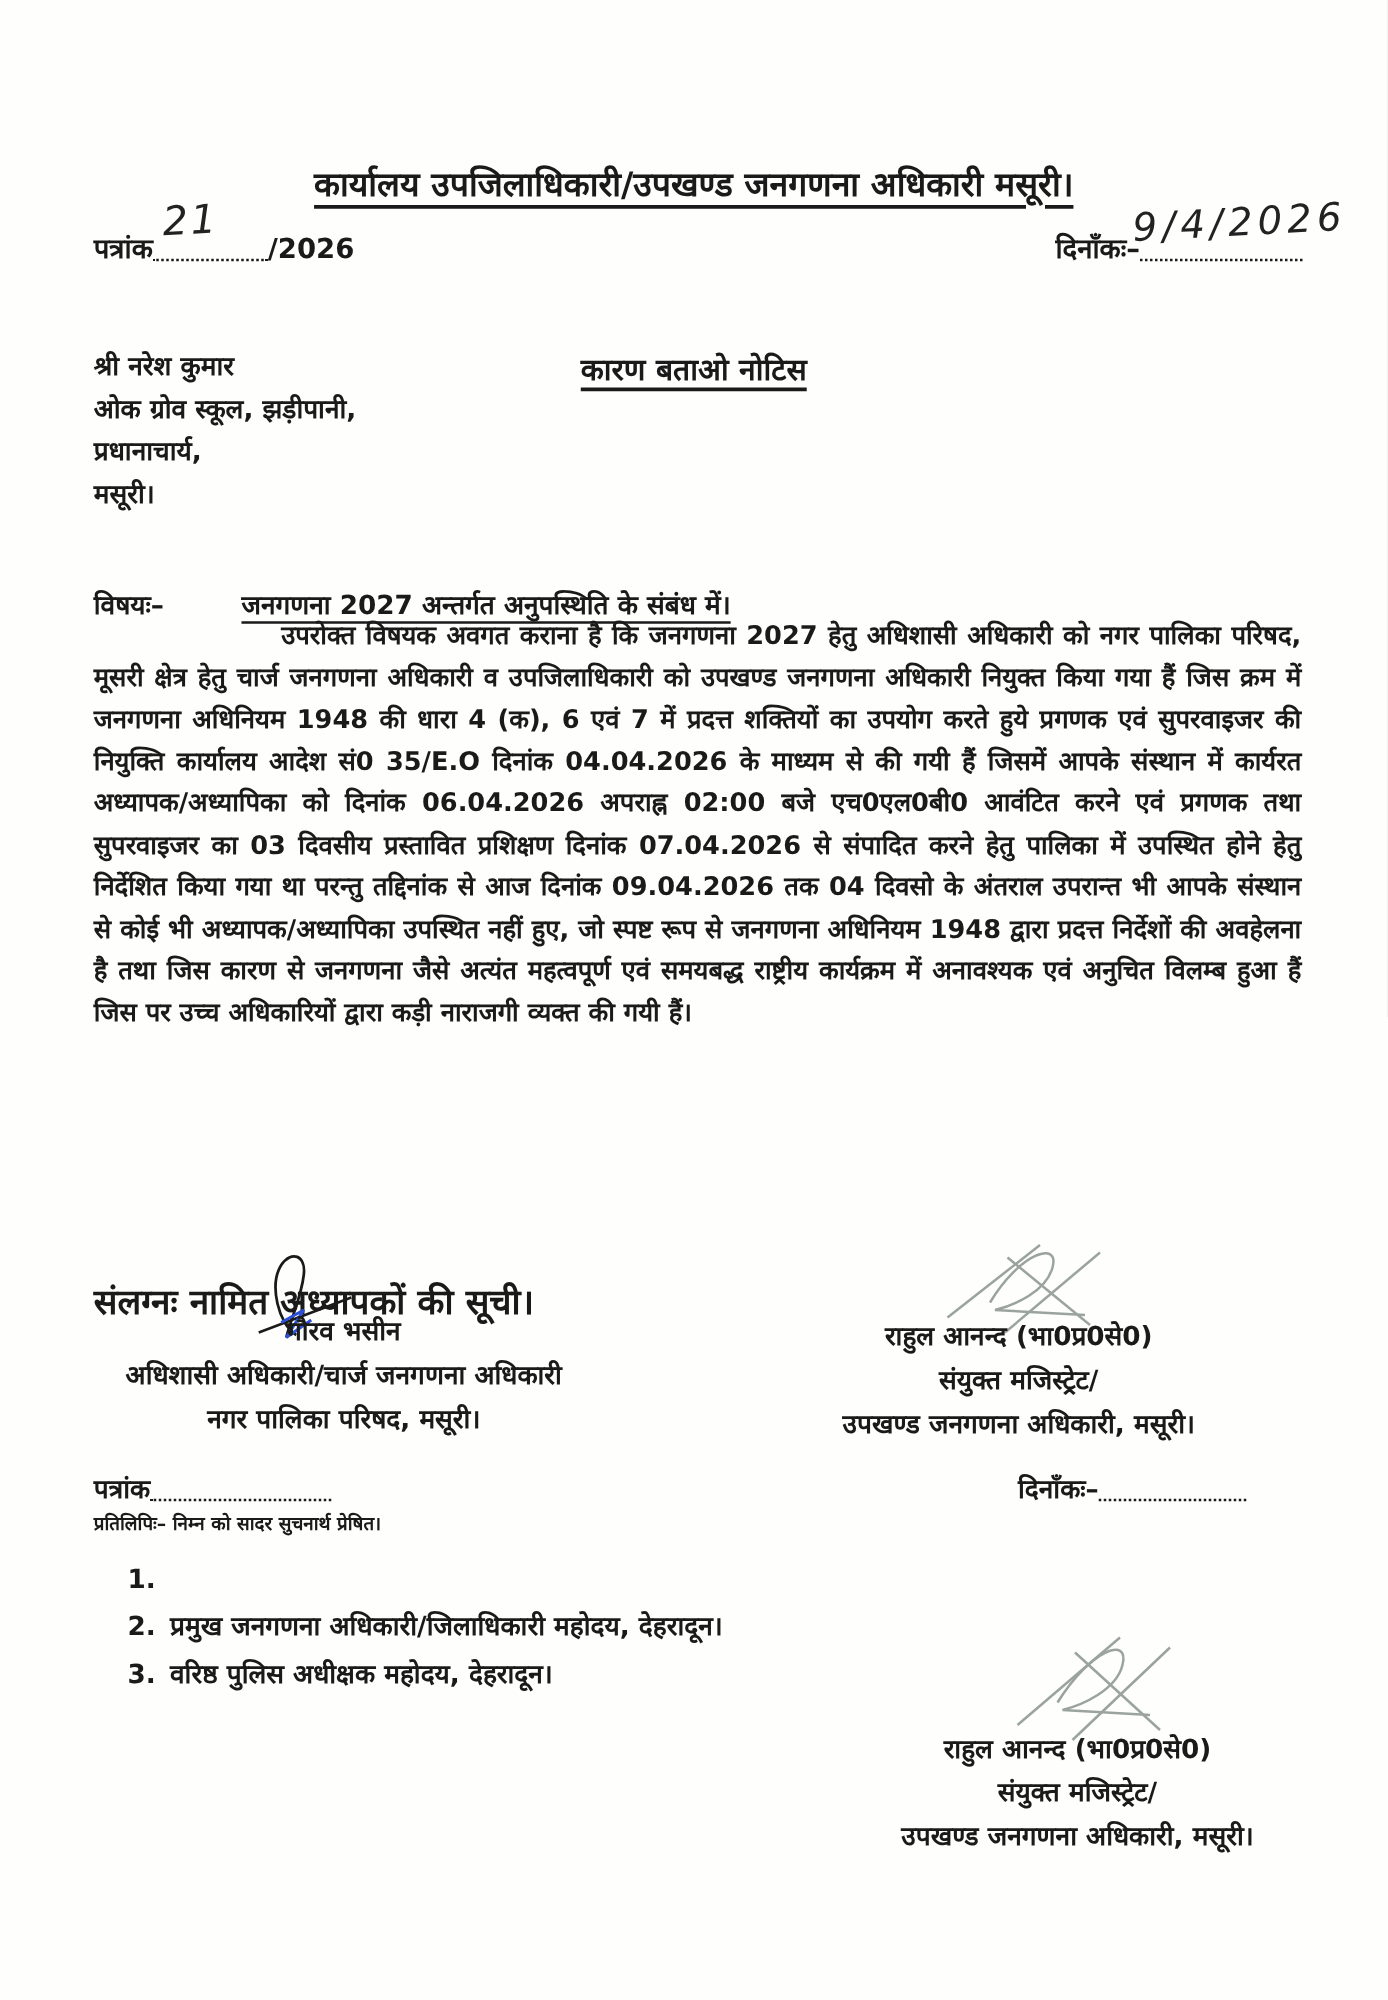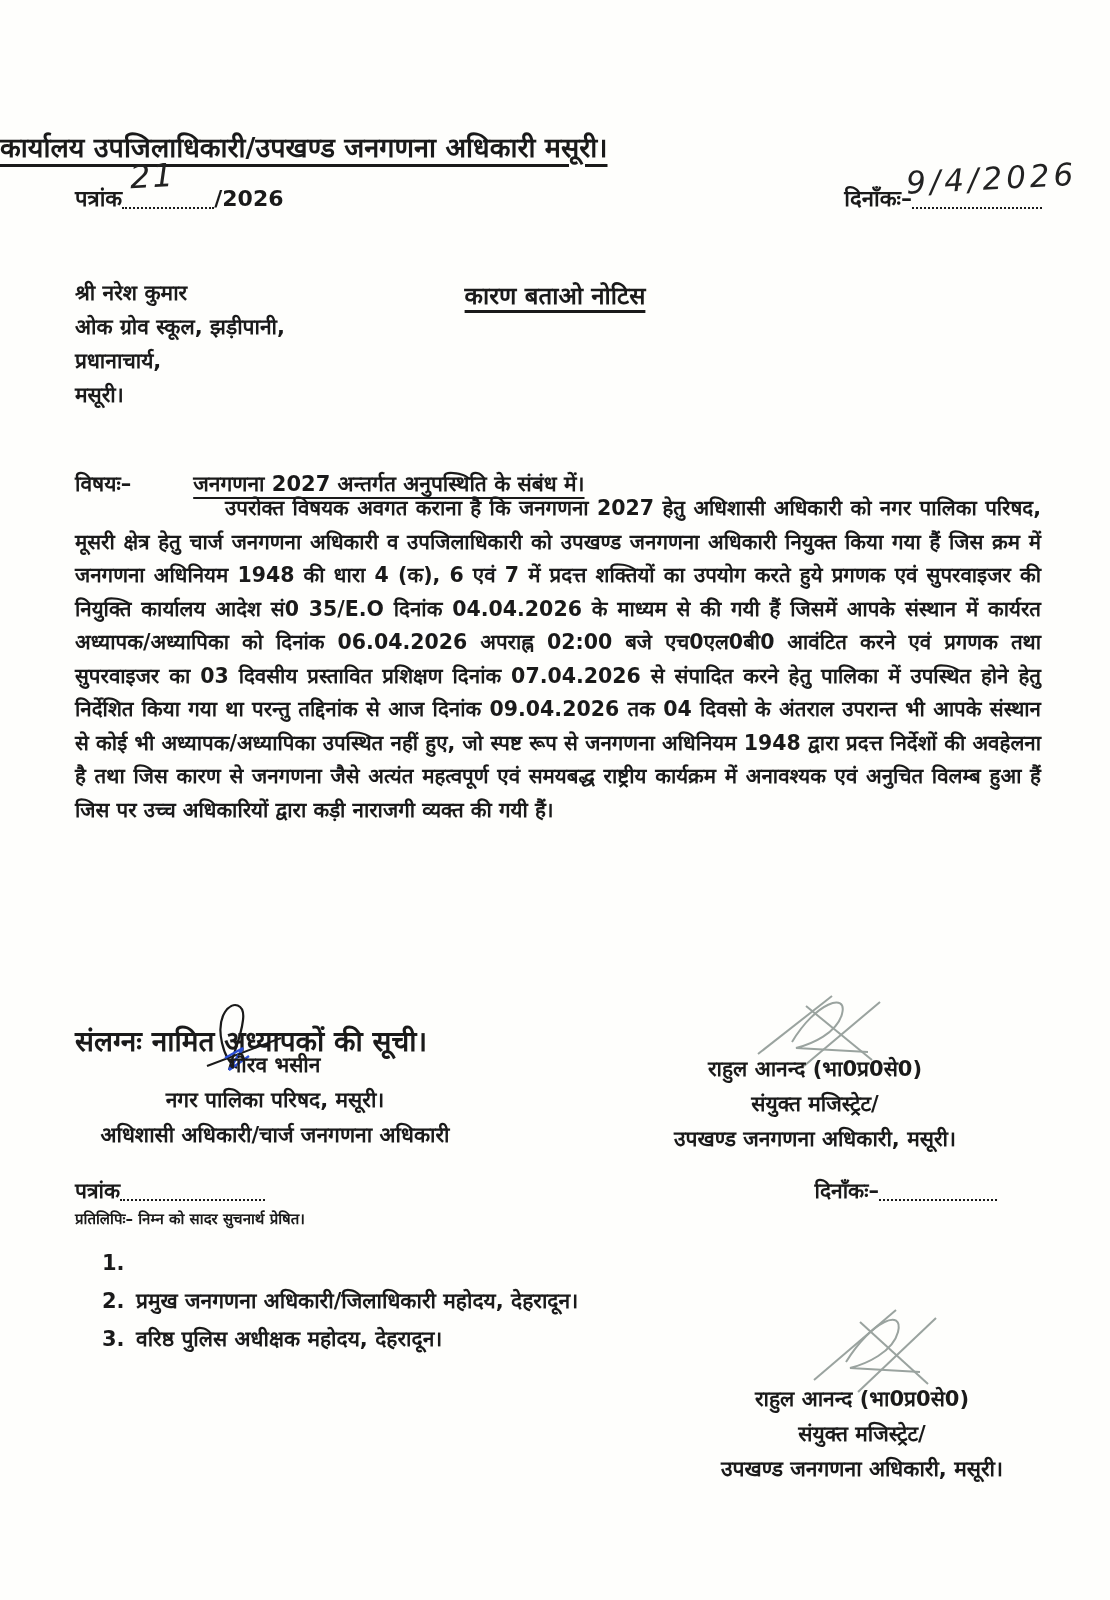--- a/index.html
+++ b/index.html
@@ -8,21 +8,21 @@
     width:1110px;height:1600px;
     margin:0 auto;
     background:#fefefc;
     font-family:"DejaVu Sans",sans-serif;
     color:#1a1a1a;
     overflow:hidden;
   }
   
   .office-title{
     position:absolute;top:128px;left:0;width:100%;
-    text-align:left;font-size:27px;font-weight:bold;
+    text-align:center;font-size:27px;font-weight:bold;
     text-decoration:underline;text-underline-offset:7px;text-decoration-thickness:2.5px;
   }
   .topline{position:absolute;top:172px;left:75px;right:68px;height:60px;font-size:22px;font-weight:bold;}
   .topline .left{position:absolute;left:0;top:10px;}
   .topline .right{position:absolute;right:0;top:10px;white-space:nowrap;}
   .dots{display:inline-block;border-bottom:2.5px dotted #1a1a1a;height:0.9em;vertical-align:-3px;}
   .hand{
     font-weight:400;font-style:italic;letter-spacing:2px;color:#222;
     display:inline-block;transform:rotate(-3deg);
   }
@@ -109,22 +109,22 @@
 
   <svg class="sig-svg sig-svg-right" viewBox="0 0 180 80">
     <path d="M18,66 L92,8" fill="none" stroke="#9aa39f" stroke-width="2"></path>
     <path d="M52,54 C76,14 108,4 102,26 C97,45 72,56 56,60 L128,64" fill="none" stroke="#9aa39f" stroke-width="2"></path>
     <path d="M64,78 L140,14" fill="none" stroke="#9aa39f" stroke-width="2"></path>
     <path d="M66,18 L132,72" fill="none" stroke="#9aa39f" stroke-width="2"></path>
   </svg>
 
   <div class="sig-block sig-left">
     <div>गौरव भसीन</div>
+    <div>अधिशासी अधिकारी/चार्ज जनगणना अधिकारी</div>
     <div>नगर पालिका परिषद, मसूरी।</div>
-    <div>अधिशासी अधिकारी/चार्ज जनगणना अधिकारी</div>
   </div>
   <div class="sig-block sig-right">
     <div>राहुल आनन्द (भा0प्र0से0)</div>
     <div>संयुक्त मजिस्ट्रेट/</div>
     <div>उपखण्ड जनगणना अधिकारी, मसूरी।</div>
   </div>
 
   <div class="footline">
     <span class="left">
       <span>पत्रांक</span><span class="dots" style="width:145px;"></span>

